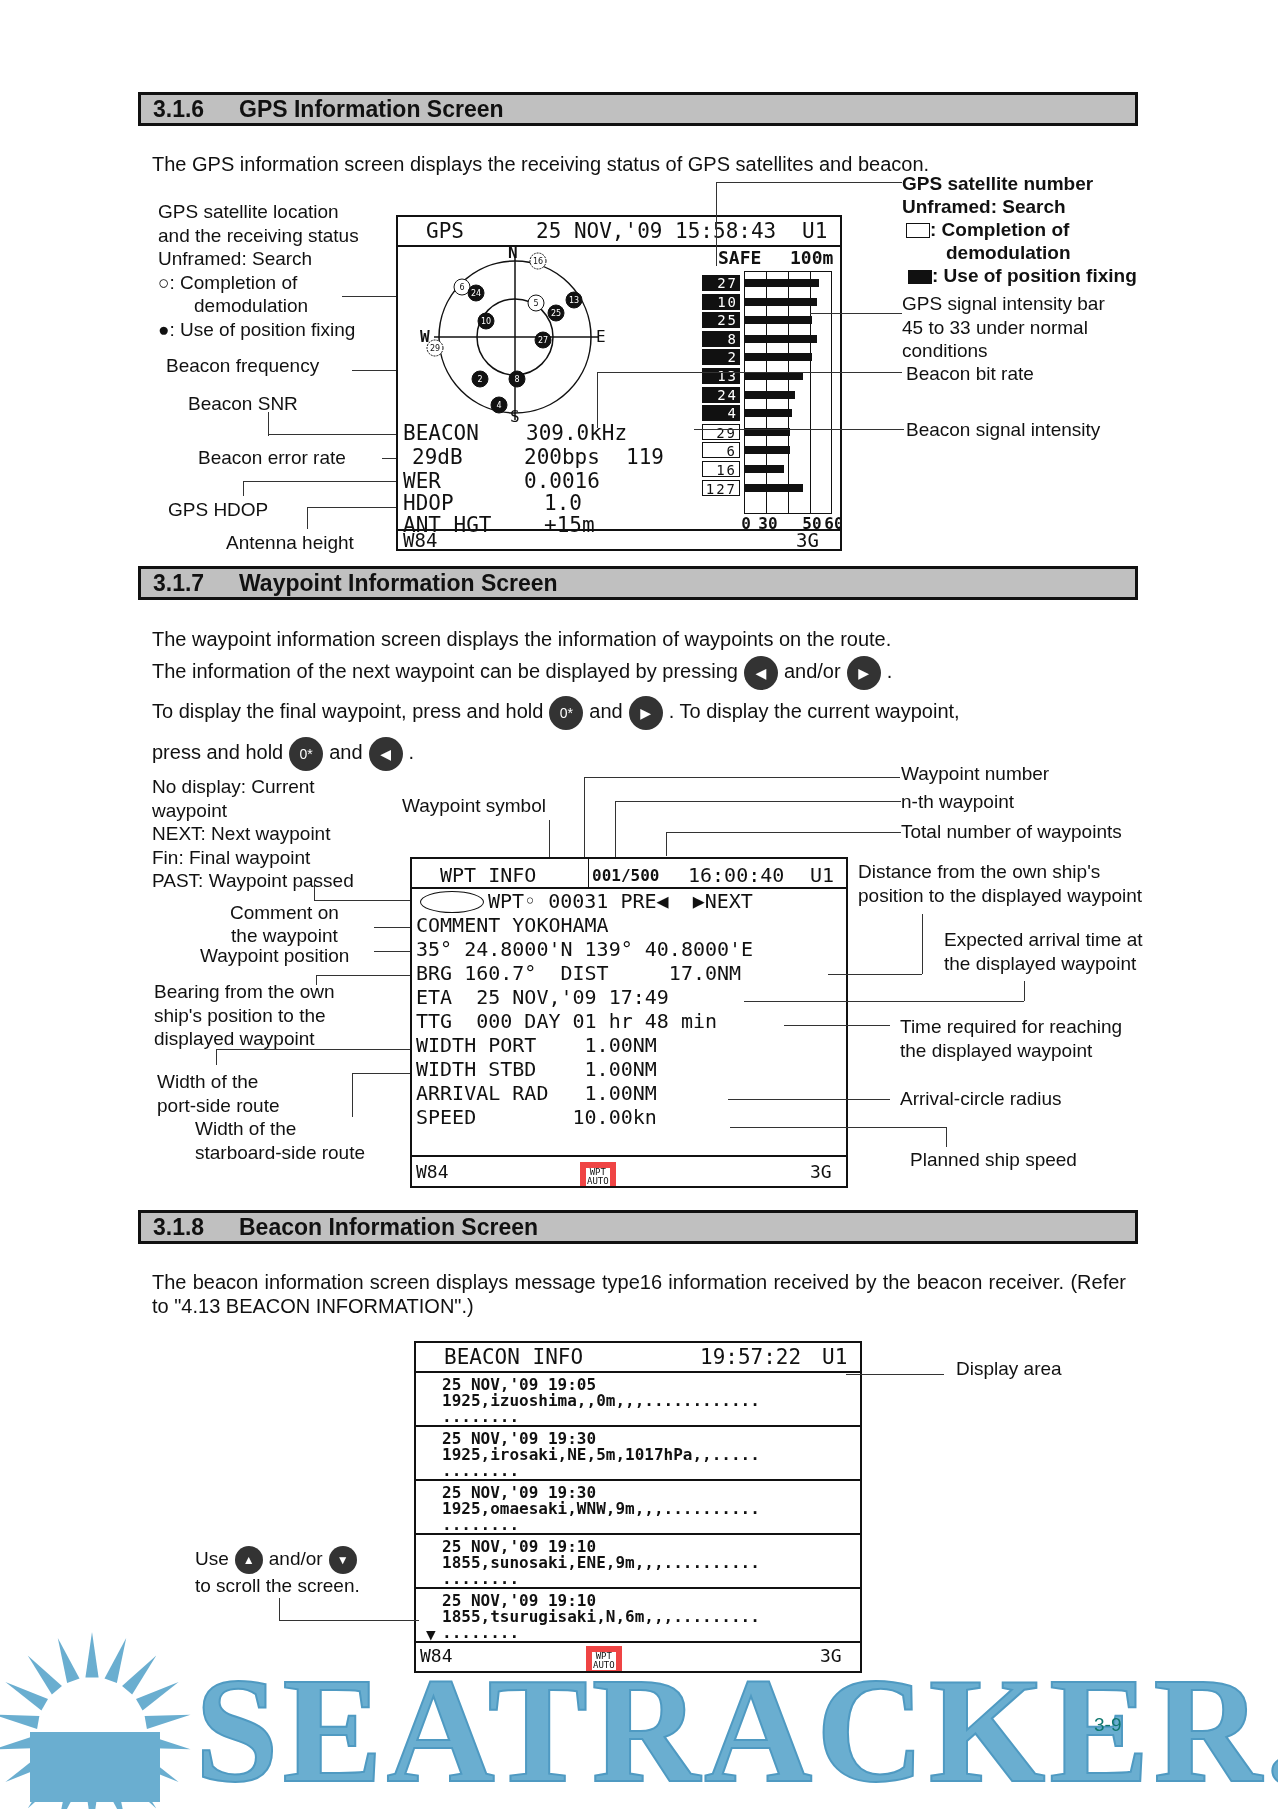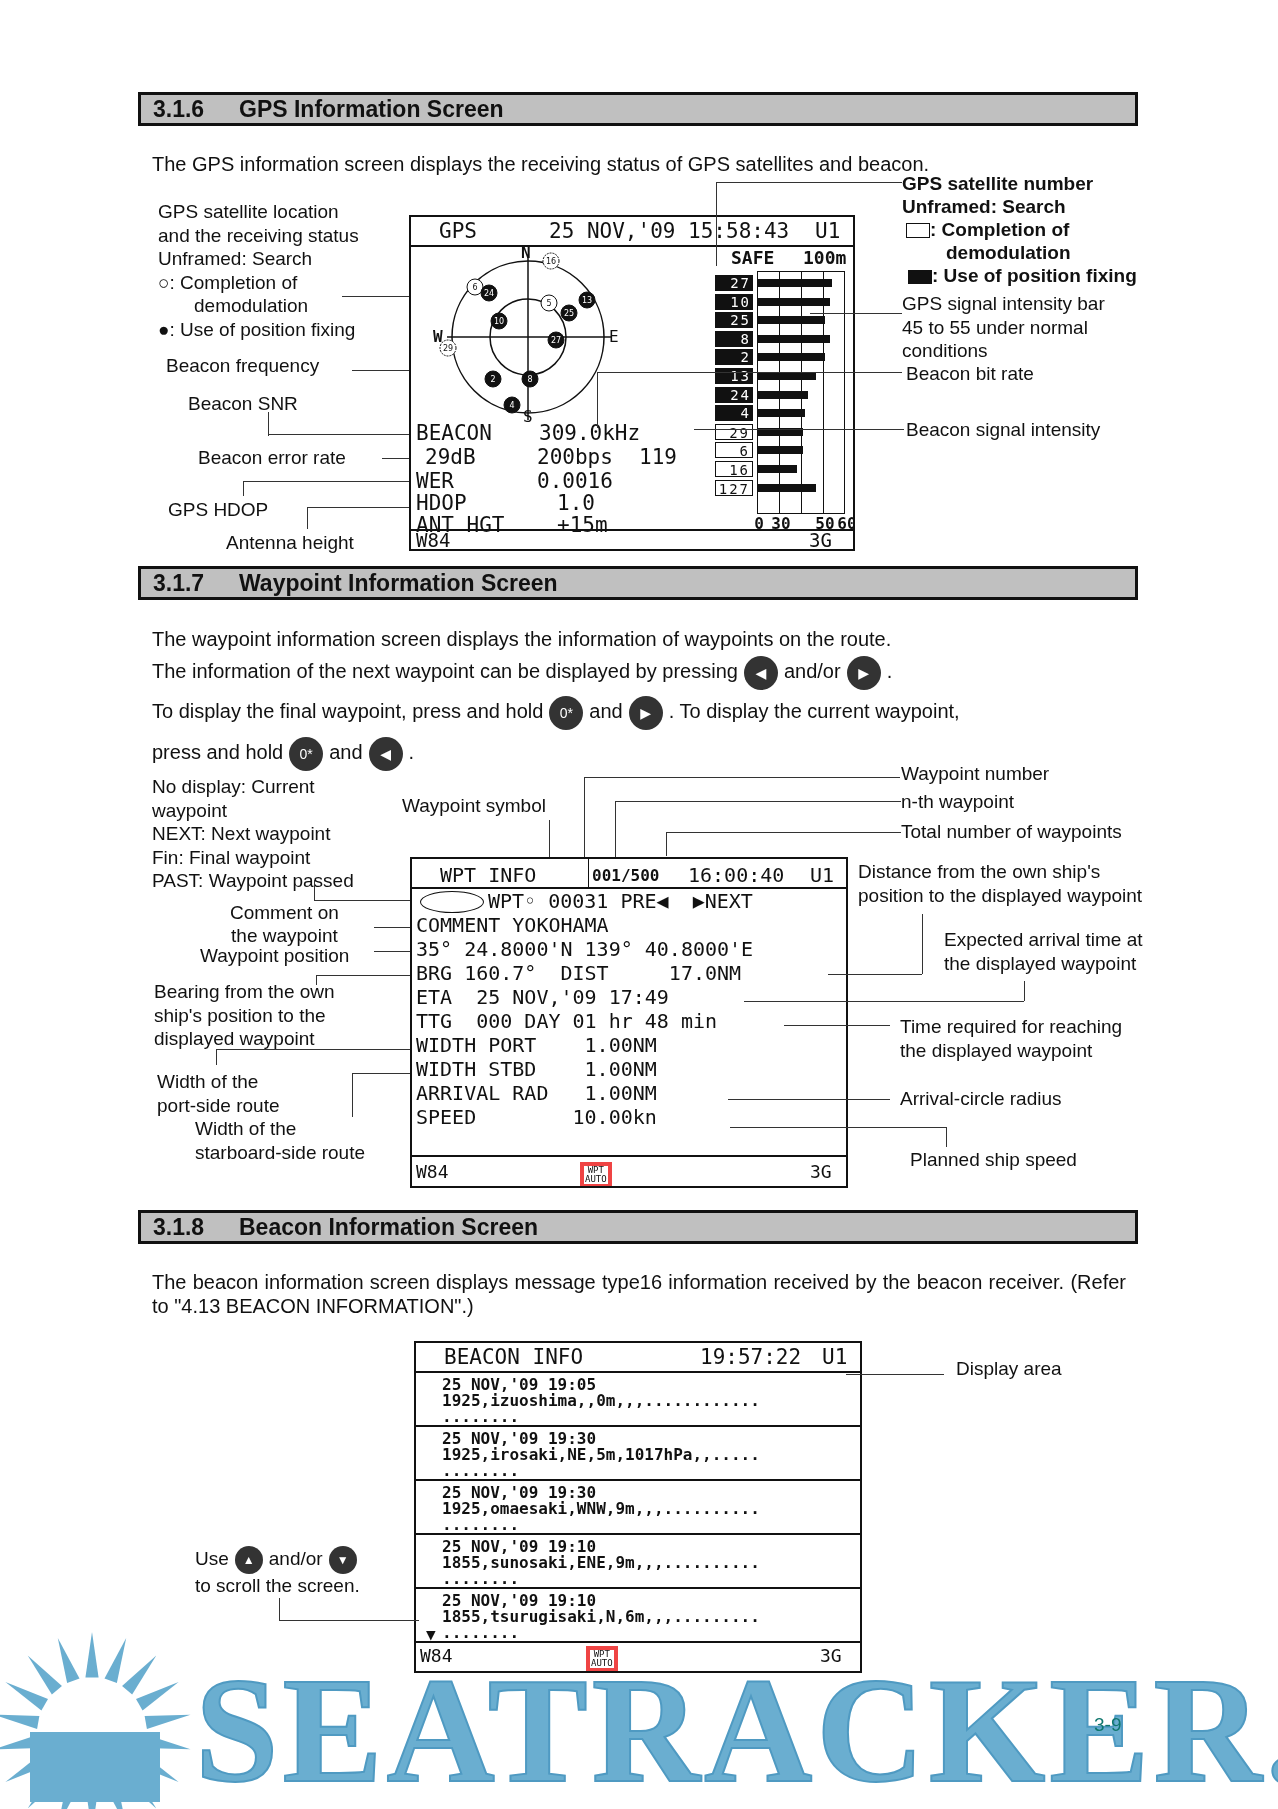--- a/index.html
+++ b/index.html
@@ -19,21 +19,21 @@
   .key { display:inline-block; width:34px; height:34px; border-radius:50%; background:#333;
          color:#fff; text-align:center; font-size:14px; line-height:34px; vertical-align:middle; margin:0 6px; }
   .key.small { width:28px; height:28px; line-height:28px; font-size:12px; }
   .satnum { position:absolute; width:38px; height:16px; font-size:14px; line-height:16px; text-align:right;
             font-family:"DejaVu Sans Mono", monospace; letter-spacing:2px; padding-right:2px; box-sizing:border-box; }
   .satnum.fix { background:#111; color:#fff; }
   .satnum.demod { border:1px solid #111; background:#fff; color:#111; }
   .bar { position:absolute; height:8px; background:#111; }
   .beacon-entry { position:absolute; left:0; width:100%; border-top:2px solid #111; height:54px; box-sizing:border-box; }
   .beacon-entry .t { position:absolute; left:26px; font-size:16px; font-weight:bold; white-space:pre; }
-  .icon-box { display:inline-block; border:4px solid #ef4444; font-size:9px; line-height:9px; padding:0 1px; text-align:center; }
+  .icon-box { display:inline-block; border:6px solid #ef4444; font-size:9px; line-height:9px; padding:0 1px; text-align:center; }
   .watermark { position:absolute; left:195px; top:1655px; font-family:"Liberation Serif", serif; font-weight:bold;
                font-size:150px; letter-spacing:4px; color:#6aaed0; -webkit-text-stroke:2px #4f9ac2; line-height:150px; }
 </style>
 </head>
 <body>
 
 <div class="sec-bar" style="top:92px;">
   <span class="num">3.1.6</span><span>GPS Information Screen</span>
 </div>
 <div class="para" style="left:152px;top:152px;">The GPS information screen displays the receiving status of GPS satellites and beacon.</div>
@@ -56,21 +56,21 @@
 <div class="line" style="left:352px;top:370px;width:206px;height:1px;"></div>
 <div class="line" style="left:557px;top:370px;width:1px;height:30px;"></div>
 <div class="line" style="left:268px;top:412px;width:1px;height:24px;"></div>
 <div class="line" style="left:268px;top:434px;width:160px;height:1px;"></div>
 <div class="line" style="left:382px;top:458px;width:32px;height:1px;"></div>
 <div class="line" style="left:243px;top:481px;width:170px;height:1px;"></div>
 <div class="line" style="left:243px;top:481px;width:1px;height:15px;"></div>
 <div class="line" style="left:307px;top:507px;width:106px;height:1px;"></div>
 <div class="line" style="left:307px;top:507px;width:1px;height:22px;"></div>
 
-<div class="lcd" style="left:409px;top:215px;width:446px;height:336px;">
+<div class="lcd" style="left:396px;top:215px;width:446px;height:336px;">
   <div class="row" style="left:28px;top:2px;font-size:21px;">GPS</div>
   <div class="row" style="left:138px;top:2px;font-size:21px;">25 NOV,'09 15:58:43</div>
   <div class="row" style="left:404px;top:2px;font-size:21px;">U1</div>
   <div style="position:absolute;left:0;top:28px;width:100%;height:2px;background:#111;"></div>
 
   <svg style="position:absolute;left:0;top:28px;" width="300" height="200">
     <circle cx="117" cy="92" r="76" fill="none" stroke="#111" stroke-width="1.5"></circle>
     <circle cx="117" cy="92" r="38" fill="none" stroke="#111" stroke-width="1.5"></circle>
     <line x1="36" y1="92" x2="200" y2="92" stroke="#111" stroke-width="1.5"></line>
     <line x1="117" y1="10" x2="117" y2="175" stroke="#111" stroke-width="1.5"></line>
@@ -166,21 +166,21 @@
 <div class="lbl" style="left:902px;top:172px;font-weight:bold;">
   <div>GPS satellite number</div>
   <div>Unframed: Search</div>
   <div><span style="display:inline-block;width:22px;height:13px;border:1px solid #111;margin-left:4px;vertical-align:middle;"></span><span>: Completion of</span></div>
   <div style="padding-left:44px">demodulation</div>
   <div><span style="display:inline-block;width:24px;height:14px;background:#111;margin-left:6px;vertical-align:middle;"></span><span>: Use of position fixing</span></div>
 </div>
 <div class="line" style="left:810px;top:313px;width:92px;height:1px;"></div>
 <div class="lbl" style="left:902px;top:292px;line-height:23.5px;">
   <div>GPS signal intensity bar</div>
-  <div>45 to 55 under normal</div>
+  <div>45 to 33 under normal</div>
   <div>conditions</div>
 </div>
 <div class="line" style="left:597px;top:372px;width:305px;height:1px;"></div>
 <div class="line" style="left:597px;top:372px;width:1px;height:56px;"></div>
 <div class="lbl" style="left:906px;top:362px;">Beacon bit rate</div>
 <div class="line" style="left:694px;top:429px;width:210px;height:1px;"></div>
 <div class="lbl" style="left:906px;top:418px;">Beacon signal intensity</div>
 
 <div class="sec-bar" style="top:566px;">
   <span class="num">3.1.7</span><span>Waypoint Information Screen</span>

